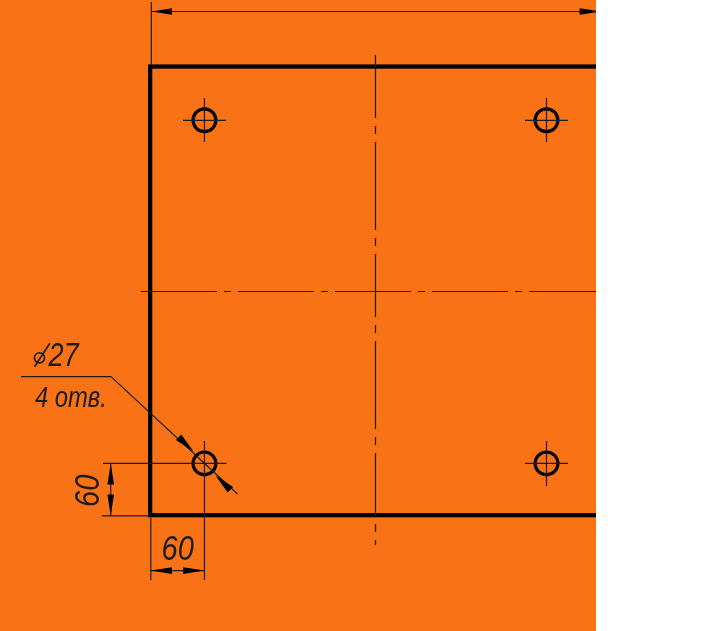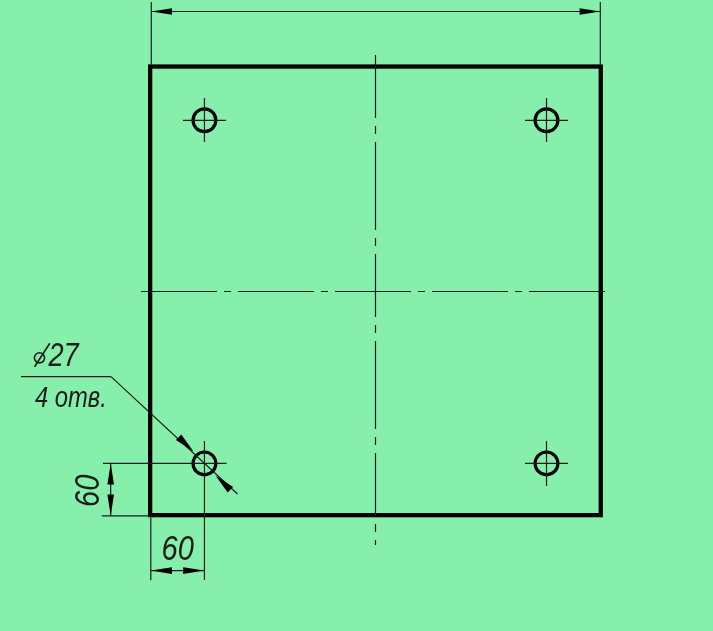--- a/index.html
+++ b/index.html
@@ -1,16 +1,16 @@
 <!DOCTYPE html>
 <html><head>
 <meta charset="utf-8">
 <style>
   html,body{margin:0;padding:0;background:#ffffff;}
-  .page{position:relative;width:713px;height:631px;background:#86efac;overflow:hidden;}
+  .page{position:relative;width:596px;height:631px;background:#f97316;overflow:hidden;}
   svg{position:absolute;left:0;top:0;}
   text{font-family:"Liberation Sans",sans-serif;font-style:italic;fill:#1c1c1c;}
 </style>
 </head>
 <body>
 
 <div class="page">
 <svg width="713" height="631" viewBox="0 0 713 631">
 
   <rect x="150.15" y="66.55" width="450.6" height="448.6" fill="none" stroke="#000000" stroke-width="4.3"></rect>

